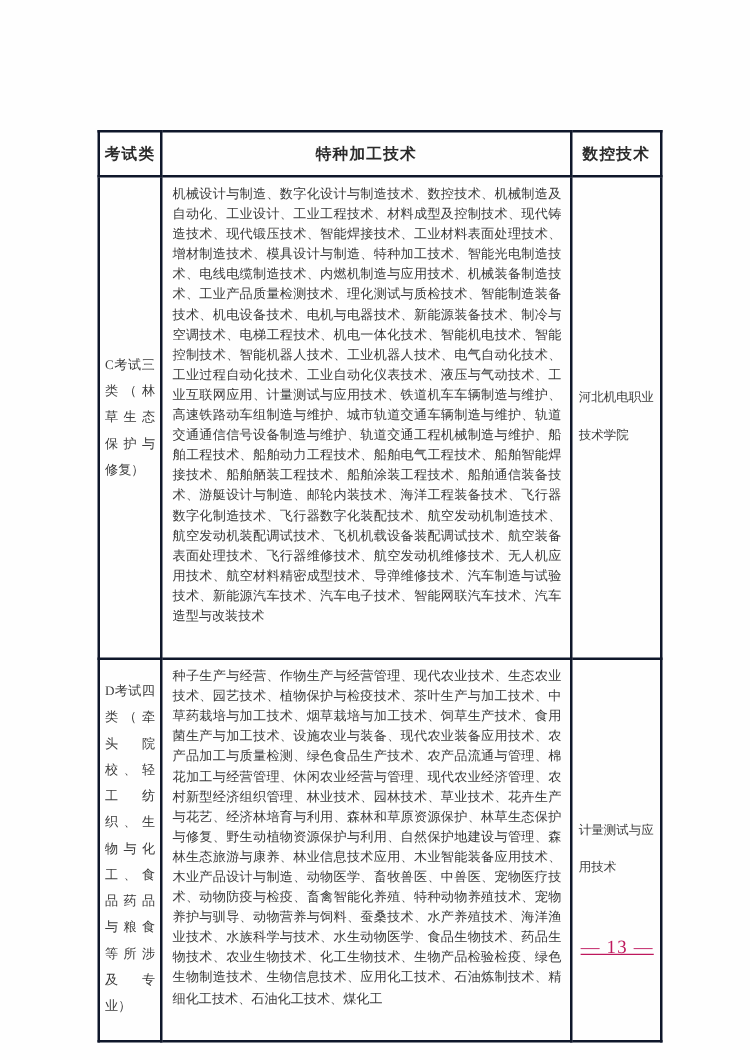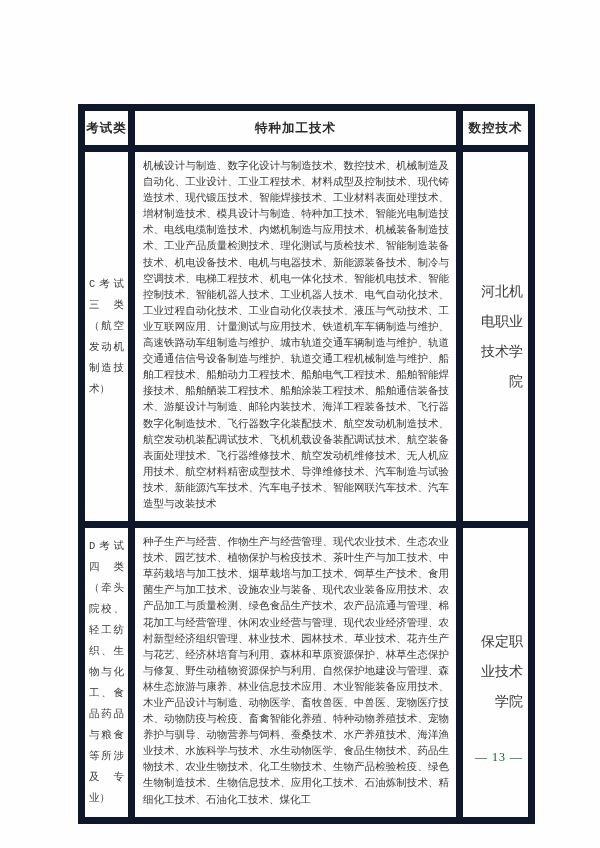--- a/index.html
+++ b/index.html
@@ -18,23 +18,22 @@
   }
   table.exam-table {
     position: absolute;
     left: 78px;
     top: 104px;
     width: 450px;
     border-collapse: collapse;
     table-layout: fixed;
   }
   .exam-table th, .exam-table td {
-    border: 7px solid #0f172a;
+    border: 2px solid #0f172a;
     vertical-align: middle;
-    font-family: Liberation Mono, monospace;
   }
   .exam-table th {
     font-size: 12.5px;
     font-weight: bold;
     height: 32px;
     text-align: center;
     letter-spacing: 1px;
     color: #2b2b2b;
   }
   td.cell-category {
@@ -44,39 +43,40 @@
     text-justify: inter-character;
     padding: 2px 4px;
     color: #3a3a3a;
     word-break: break-all;
   }
   td.cell-majors {
     font-size: 10.5px;
     line-height: 16.1px;
     text-align: justify;
     text-justify: inter-character;
-    padding: 6px 7px 9px 8px;
+    padding: 6px 7px 24px 8px;
     color: #3a3a3a;
     word-break: break-all;
   }
   td.cell-college {
-    font-size: 14px;
+    font-size: 10px;
     line-height: 30px;
-    text-align: right;
+    text-align: left;
     padding: 0 5px;
     color: #3a3a3a;
     word-break: break-all;
   }
   .page-number {
     position: absolute;
     top: 750px;
     right: 77px;
-    font-size: 12px;
+    font-size: 15px;
     letter-spacing: 1px;
-    color: #14532d;
+    color: #be185d;
+    text-decoration: underline;
   }
 </style>
 </head>
 <body>
 
 <div class="page">
 
   <table class="exam-table">
     <colgroup>
       <col style="width:50px">
@@ -85,27 +85,27 @@
     </colgroup>
     <thead>
       <tr>
         <th>考试类</th>
         <th>特种加工技术</th>
         <th>数控技术</th>
       </tr>
     </thead>
     <tbody>
       <tr>
-        <td class="cell-category">C考试三类（航空发动机制造技术）</td>
+        <td class="cell-category">C考试三类（林草生态保护与修复）</td>
         <td class="cell-majors">机械设计与制造、数字化设计与制造技术、数控技术、机械制造及自动化、工业设计、工业工程技术、材料成型及控制技术、现代铸造技术、现代锻压技术、智能焊接技术、工业材料表面处理技术、增材制造技术、模具设计与制造、特种加工技术、智能光电制造技术、电线电缆制造技术、内燃机制造与应用技术、机械装备制造技术、工业产品质量检测技术、理化测试与质检技术、智能制造装备技术、机电设备技术、电机与电器技术、新能源装备技术、制冷与空调技术、电梯工程技术、机电一体化技术、智能机电技术、智能控制技术、智能机器人技术、工业机器人技术、电气自动化技术、工业过程自动化技术、工业自动化仪表技术、液压与气动技术、工业互联网应用、计量测试与应用技术、铁道机车车辆制造与维护、高速铁路动车组制造与维护、城市轨道交通车辆制造与维护、轨道交通通信信号设备制造与维护、轨道交通工程机械制造与维护、船舶工程技术、船舶动力工程技术、船舶电气工程技术、船舶智能焊接技术、船舶舾装工程技术、船舶涂装工程技术、船舶通信装备技术、游艇设计与制造、邮轮内装技术、海洋工程装备技术、飞行器数字化制造技术、飞行器数字化装配技术、航空发动机制造技术、航空发动机装配调试技术、飞机机载设备装配调试技术、航空装备表面处理技术、飞行器维修技术、航空发动机维修技术、无人机应用技术、航空材料精密成型技术、导弹维修技术、汽车制造与试验技术、新能源汽车技术、汽车电子技术、智能网联汽车技术、汽车造型与改装技术</td>
         <td class="cell-college">河北机电职业技术学院</td>
       </tr>
       <tr>
         <td class="cell-category">D考试四类（牵头院校、轻工纺织、生物与化工、食品药品与粮食等所涉及专业）</td>
         <td class="cell-majors">种子生产与经营、作物生产与经营管理、现代农业技术、生态农业技术、园艺技术、植物保护与检疫技术、茶叶生产与加工技术、中草药栽培与加工技术、烟草栽培与加工技术、饲草生产技术、食用菌生产与加工技术、设施农业与装备、现代农业装备应用技术、农产品加工与质量检测、绿色食品生产技术、农产品流通与管理、棉花加工与经营管理、休闲农业经营与管理、现代农业经济管理、农村新型经济组织管理、林业技术、园林技术、草业技术、花卉生产与花艺、经济林培育与利用、森林和草原资源保护、林草生态保护与修复、野生动植物资源保护与利用、自然保护地建设与管理、森林生态旅游与康养、林业信息技术应用、木业智能装备应用技术、木业产品设计与制造、动物医学、畜牧兽医、中兽医、宠物医疗技术、动物防疫与检疫、畜禽智能化养殖、特种动物养殖技术、宠物养护与驯导、动物营养与饲料、蚕桑技术、水产养殖技术、海洋渔业技术、水族科学与技术、水生动物医学、食品生物技术、药品生物技术、农业生物技术、化工生物技术、生物产品检验检疫、绿色生物制造技术、生物信息技术、应用化工技术、石油炼制技术、精细化工技术、石油化工技术、煤化工</td>
-        <td class="cell-college">保定职业技术学院</td>
+        <td class="cell-college">计量测试与应用技术</td>
       </tr>
     </tbody>
   </table>
 
   <div class="page-number">— 13 —</div>
 
 </div>
 
 </body></html>

